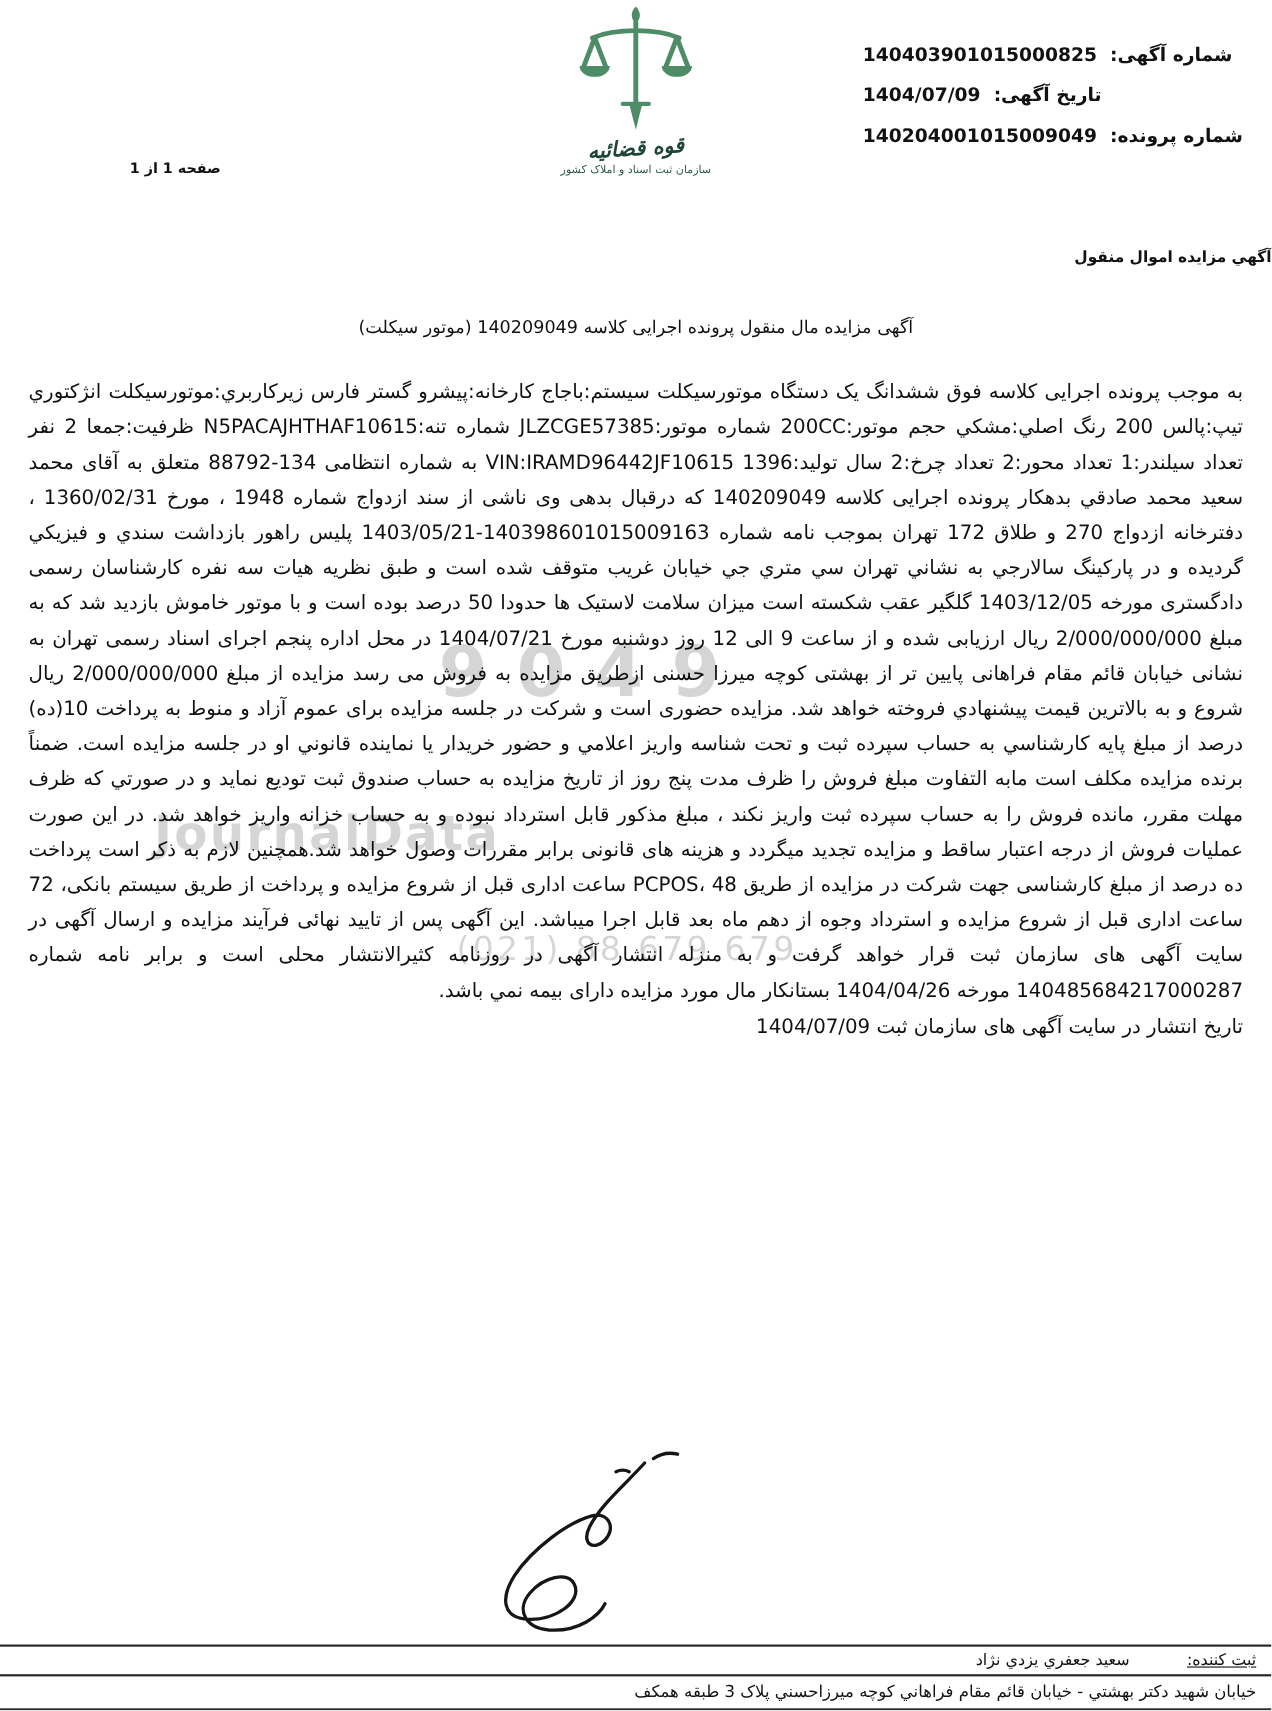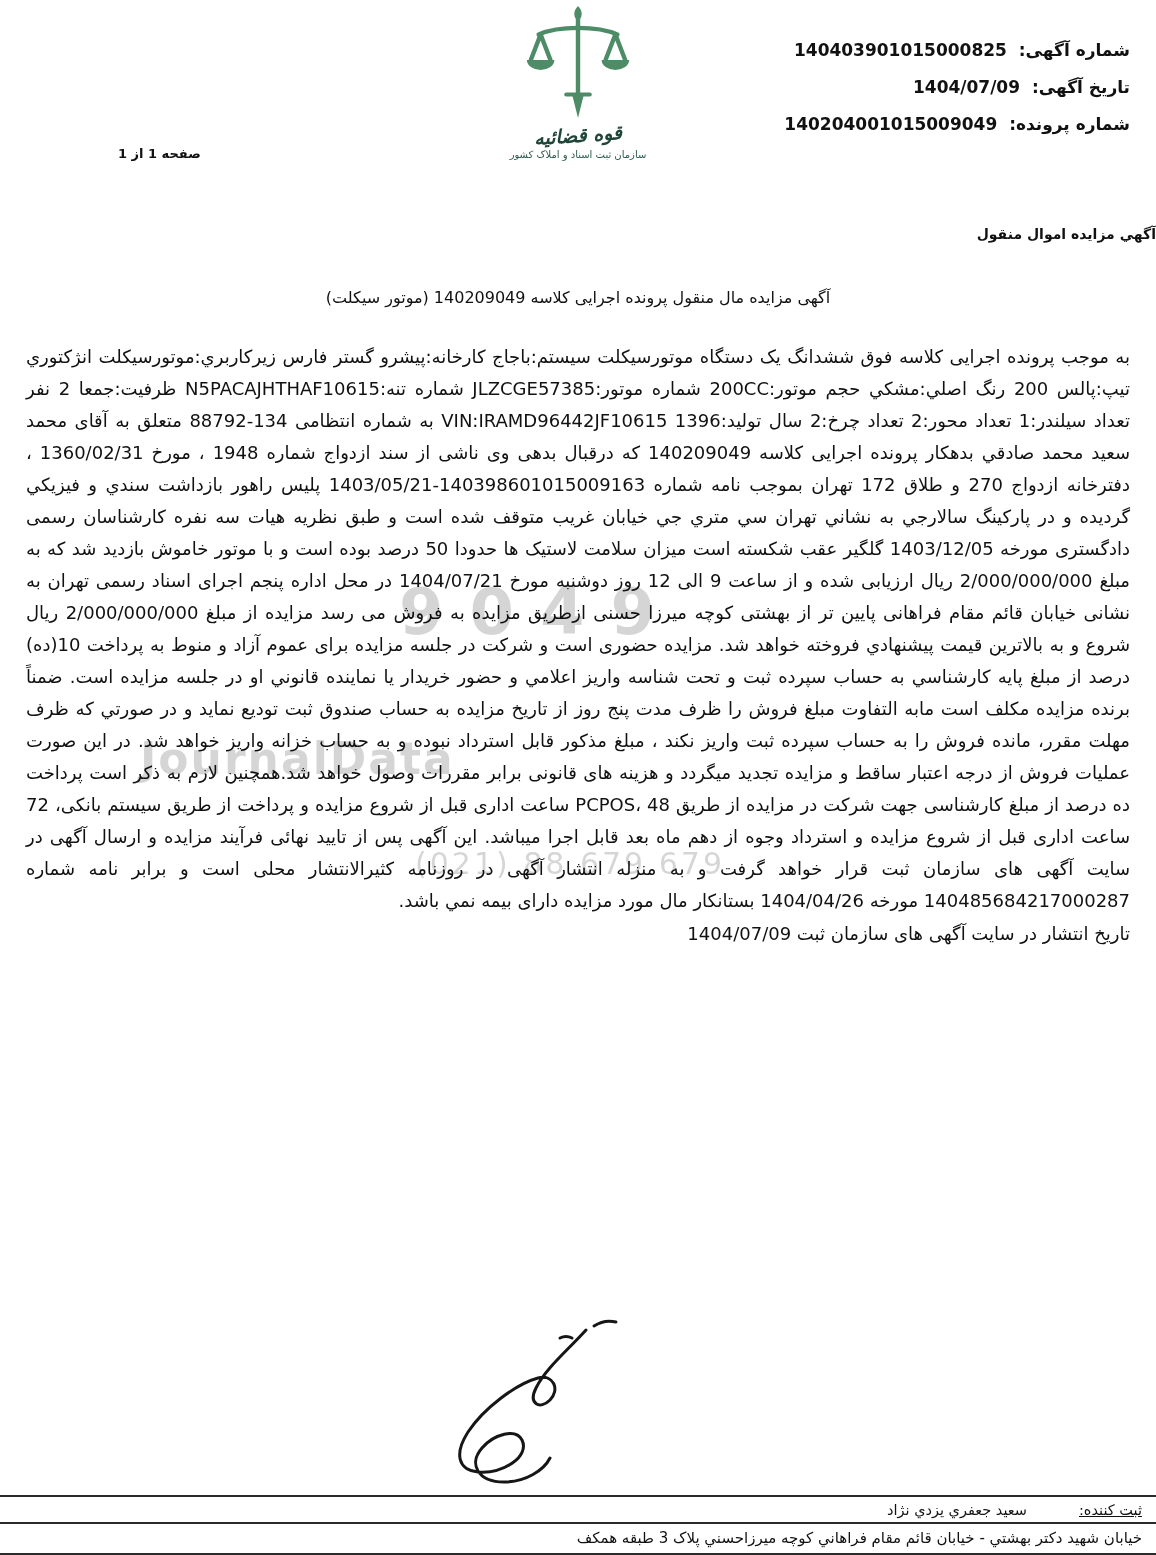--- a/index.html
+++ b/index.html
@@ -5,21 +5,21 @@
   * { box-sizing: border-box; }
   html, body { margin: 0; padding: 0; background: #ffffff; }
   .page {
     width: 1156px; height: 1555px; margin: 0 auto; position: relative;
     background: #ffffff; overflow: hidden; direction: rtl;
     font-family: "DejaVu Sans", sans-serif; color: #111111;
   }
   
   .header { position: relative; height: 212px; }
   .meta {
-    position: absolute; top: 32px; right: 26px; text-align: right;
+    position: absolute; top: 32px; right: 26px; text-align: left;
     font-size: 17px; font-weight: bold; line-height: 37px;
   }
   .meta-row span + span { margin-right: 6px; }
   .page-indicator {
     position: absolute; top: 146px; left: 118px;
     font-size: 13px; font-weight: bold;
   }
   .logo {
     position: absolute; top: 4px; left: 50%; transform: translateX(-50%);
     width: 280px; text-align: center;

